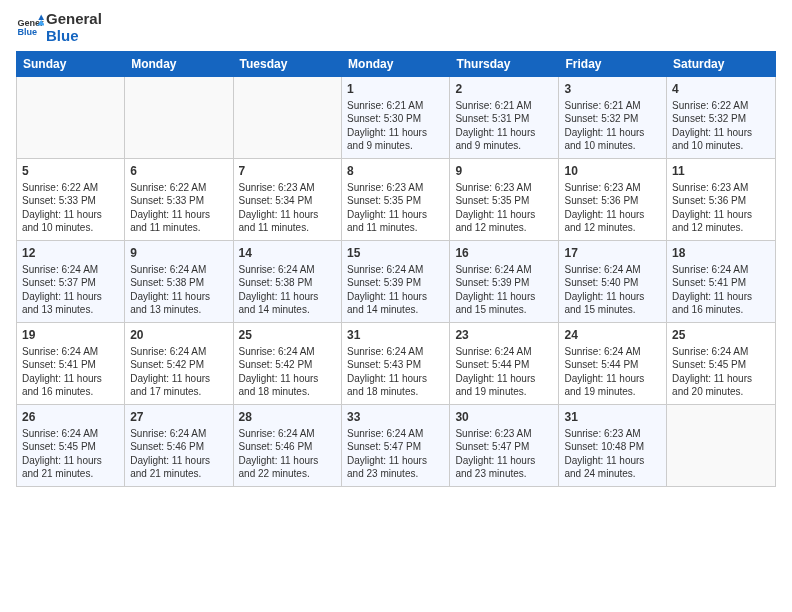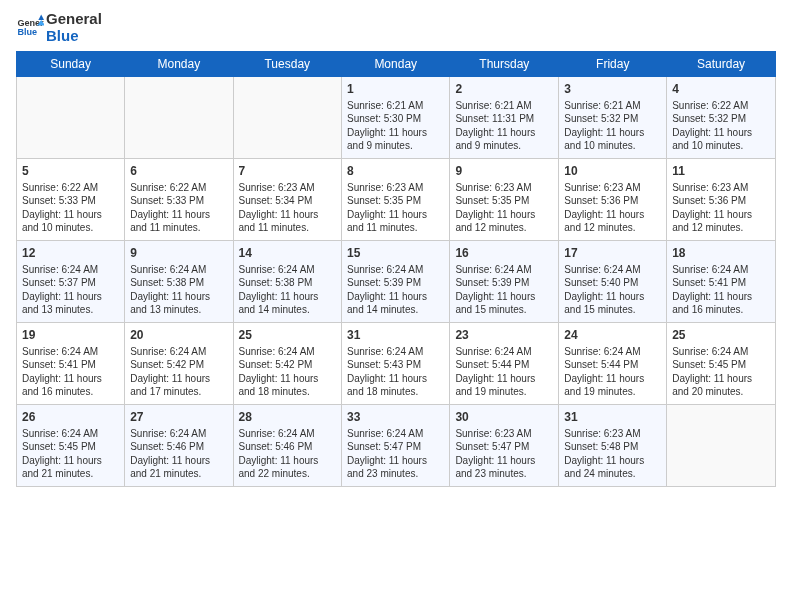--- a/index.html
+++ b/index.html
@@ -43,24 +43,24 @@
       color: #444;
     }
     table {
       width: 100%;
       border-collapse: collapse;
       font-size: 10.5px;
     }
     thead tr th {
       background-color: #1565c0;
       color: #fff;
-      font-weight: normal;
+      font-weight: bold;
       font-size: 12px;
       padding: 5px 6px;
-      text-align: center;
+      text-align: left;
       border: 1px solid #1565c0;
     }
     tbody tr td {
       border: 1px solid #ccc;
       vertical-align: top;
       padding: 4px 5px;
       width: 113px;
       min-height: 70px;
       height: 82px;
       color: #333;
@@ -117,21 +117,21 @@
           <th>Friday</th>
           <th>Saturday</th>
         </tr>
       </thead>
     <tbody id="calendar-body">
     <tr>
           <td class="empty"></td>
           <td class="empty"></td>
           <td class="empty"></td>
           <td><span class="day-num">1</span><span>Sunrise: 6:21 AM</span><br><span>Sunset: 5:30 PM</span><br><span>Daylight: 11 hours and 9 minutes.</span><br></td>
-          <td><span class="day-num">2</span><span>Sunrise: 6:21 AM</span><br><span>Sunset: 11:31 PM</span><br><span>Daylight: 11 hours and 9 minutes.</span><br></td>
+          <td><span class="day-num">2</span><span>Sunrise: 6:21 AM</span><br><span>Sunset: 5:31 PM</span><br><span>Daylight: 11 hours and 9 minutes.</span><br></td>
           <td><span class="day-num">3</span><span>Sunrise: 6:21 AM</span><br><span>Sunset: 5:32 PM</span><br><span>Daylight: 11 hours and 10 minutes.</span><br></td>
           <td><span class="day-num">4</span><span>Sunrise: 6:22 AM</span><br><span>Sunset: 5:32 PM</span><br><span>Daylight: 11 hours and 10 minutes.</span><br></td>
         </tr>
         <tr>
           <td><span class="day-num">5</span><span>Sunrise: 6:22 AM</span><br><span>Sunset: 5:33 PM</span><br><span>Daylight: 11 hours and 10 minutes.</span><br></td>
           <td><span class="day-num">6</span><span>Sunrise: 6:22 AM</span><br><span>Sunset: 5:33 PM</span><br><span>Daylight: 11 hours and 11 minutes.</span><br></td>
           <td><span class="day-num">7</span><span>Sunrise: 6:23 AM</span><br><span>Sunset: 5:34 PM</span><br><span>Daylight: 11 hours and 11 minutes.</span><br></td>
           <td><span class="day-num">8</span><span>Sunrise: 6:23 AM</span><br><span>Sunset: 5:35 PM</span><br><span>Daylight: 11 hours and 11 minutes.</span><br></td>
           <td><span class="day-num">9</span><span>Sunrise: 6:23 AM</span><br><span>Sunset: 5:35 PM</span><br><span>Daylight: 11 hours and 12 minutes.</span><br></td>
           <td><span class="day-num">10</span><span>Sunrise: 6:23 AM</span><br><span>Sunset: 5:36 PM</span><br><span>Daylight: 11 hours and 12 minutes.</span><br></td>
@@ -154,18 +154,18 @@
           <td><span class="day-num">23</span><span>Sunrise: 6:24 AM</span><br><span>Sunset: 5:44 PM</span><br><span>Daylight: 11 hours and 19 minutes.</span><br></td>
           <td><span class="day-num">24</span><span>Sunrise: 6:24 AM</span><br><span>Sunset: 5:44 PM</span><br><span>Daylight: 11 hours and 19 minutes.</span><br></td>
           <td><span class="day-num">25</span><span>Sunrise: 6:24 AM</span><br><span>Sunset: 5:45 PM</span><br><span>Daylight: 11 hours and 20 minutes.</span><br></td>
         </tr>
         <tr>
           <td><span class="day-num">26</span><span>Sunrise: 6:24 AM</span><br><span>Sunset: 5:45 PM</span><br><span>Daylight: 11 hours and 21 minutes.</span><br></td>
           <td><span class="day-num">27</span><span>Sunrise: 6:24 AM</span><br><span>Sunset: 5:46 PM</span><br><span>Daylight: 11 hours and 21 minutes.</span><br></td>
           <td><span class="day-num">28</span><span>Sunrise: 6:24 AM</span><br><span>Sunset: 5:46 PM</span><br><span>Daylight: 11 hours and 22 minutes.</span><br></td>
           <td><span class="day-num">33</span><span>Sunrise: 6:24 AM</span><br><span>Sunset: 5:47 PM</span><br><span>Daylight: 11 hours and 23 minutes.</span><br></td>
           <td><span class="day-num">30</span><span>Sunrise: 6:23 AM</span><br><span>Sunset: 5:47 PM</span><br><span>Daylight: 11 hours and 23 minutes.</span><br></td>
-          <td><span class="day-num">31</span><span>Sunrise: 6:23 AM</span><br><span>Sunset: 5:48 PM</span><br><span>Daylight: 11 hours and 24 minutes.</span><br></td>
+          <td><span class="day-num">31</span><span>Sunrise: 6:23 AM</span><br><span>Sunset: 10:48 PM</span><br><span>Daylight: 11 hours and 24 minutes.</span><br></td>
           <td class="empty"></td>
         </tr>
       </tbody>
   </table>
 </div>
 
 </body></html>

